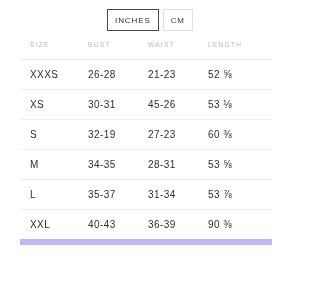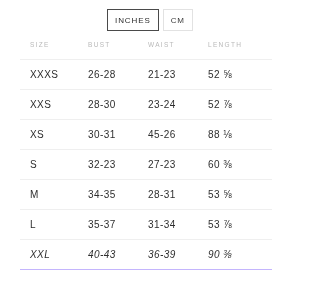--- a/index.html
+++ b/index.html
@@ -74,22 +74,21 @@
     font-size: 10px;
     letter-spacing: 0.45px;
     color: #2e2e2e;
     padding: 9px 0 9px 10px;
     border-top: 1px solid #efefef;
     height: 11px;
     vertical-align: middle;
     white-space: nowrap;
   }
   .size-table tbody tr:last-child td {
-    border-bottom: 1px solid #c4b5fd;
-    font-style: italic;
+    border-bottom: 6px solid #c4b5fd;
   }
 </style>
 </head>
 <body>
 
 <div class="unit-toggle">
   <div class="unit-btn selected">INCHES</div>
   <div class="unit-btn unselected">CM</div>
 </div>
 
@@ -109,34 +108,28 @@
     </tr>
   </thead>
   <tbody>
     <tr>
       <td>XXXS</td>
       <td>26-28</td>
       <td>21-23</td>
       <td>52 ⅝</td>
     </tr>
     <tr>
-      <td>XXS</td>
-      <td>28-30</td>
-      <td>23-24</td>
-      <td>52 ⅞</td>
-    </tr>
-    <tr>
       <td>XS</td>
       <td>30-31</td>
       <td>45-26</td>
-      <td>88 ⅛</td>
+      <td>53 ⅛</td>
     </tr>
     <tr>
       <td>S</td>
-      <td>32-23</td>
+      <td>32-19</td>
       <td>27-23</td>
       <td>60 ⅜</td>
     </tr>
     <tr>
       <td>M</td>
       <td>34-35</td>
       <td>28-31</td>
       <td>53 ⅝</td>
     </tr>
     <tr>

